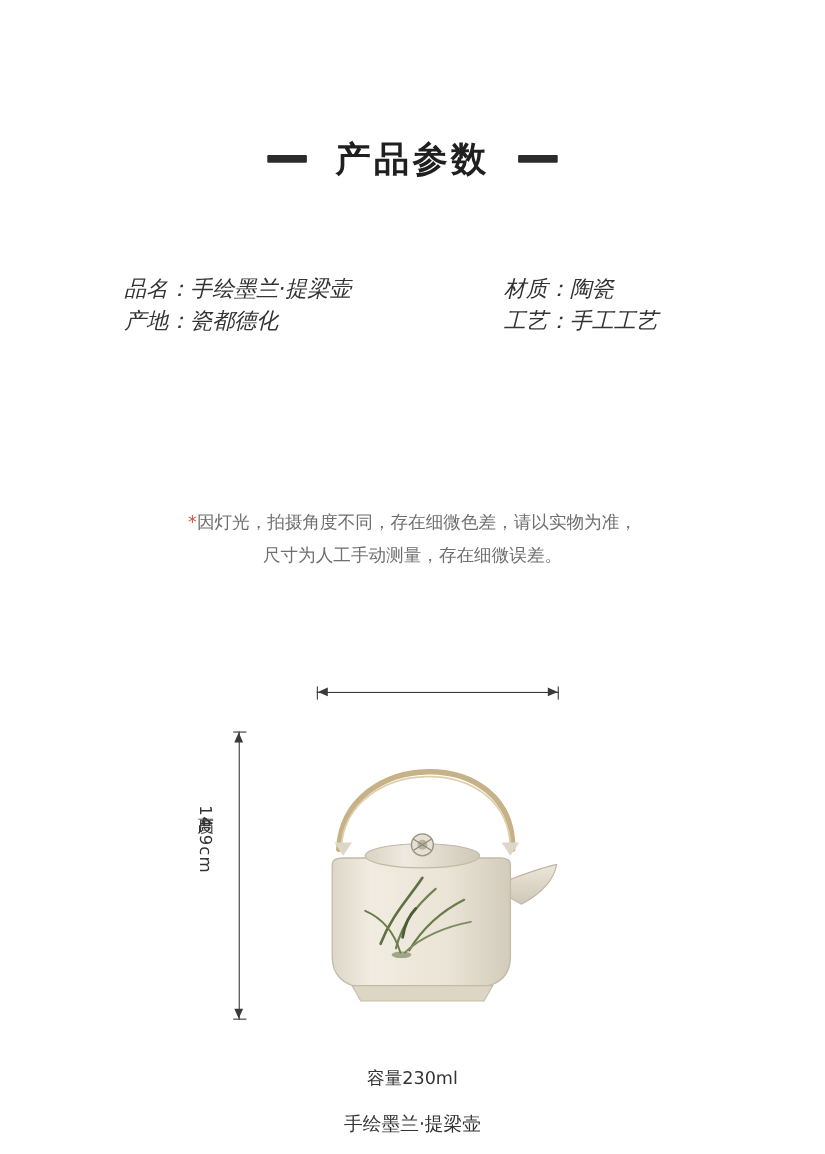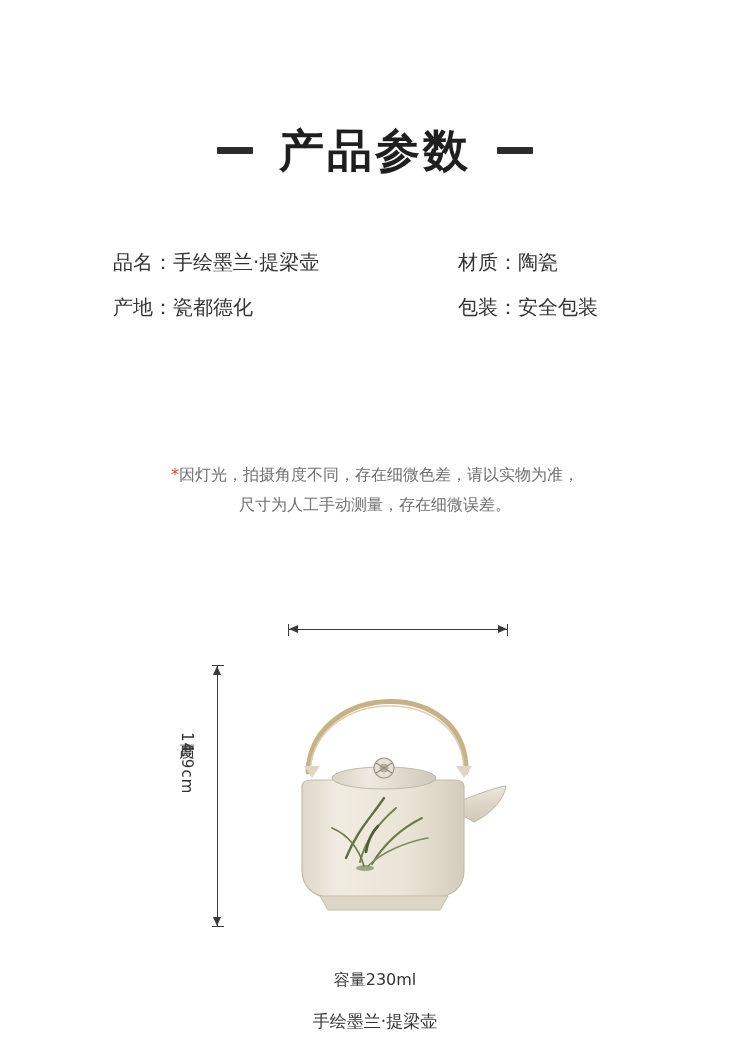--- a/index.html
+++ b/index.html
@@ -27,36 +27,37 @@
     justify-content: center;
     gap: 26px;
   }
   .title-dash {
     width: 36px;
     height: 7px;
     background: #2b2b2b;
     border-radius: 1px;
   }
   .title-text {
-    font-size: 45px;
+    font-size: 32px;
     font-weight: bold;
     letter-spacing: 3px;
     color: #1f1f1f;
     line-height: 1;
   }
 
   
   .spec {
     position: absolute;
     top: 250px;
     left: 113px;
     width: 530px;
     display: grid;
     grid-template-columns: 345px 185px;
-    row-gap: 21px;
+    row-gap: 5px;
+    font-style: italic;
   }
   .spec-cell {
     font-size: 20px;
     color: #333333;
     white-space: nowrap;
     line-height: 1.2;
   }
   .spec-label {
     color: #333333;
   }
@@ -221,24 +222,24 @@
   <div class="spec-cell">
     <span class="spec-label">品名：</span><span class="spec-value">手绘墨兰·提梁壶</span>
   </div>
   <div class="spec-cell">
     <span class="spec-label">材质：</span><span class="spec-value">陶瓷</span>
   </div>
 
   <div class="spec-cell">
     <span class="spec-label">产地：</span><span class="spec-value">瓷都德化</span>
   </div>
-
   <div class="spec-cell">
-    <span class="spec-label">包装：</span><span class="spec-value">安全包装</span>
-  </div>
+    <span class="spec-label">工艺：</span><span class="spec-value">手工工艺</span>
+  </div>
+
 </div>
 
 <div class="note">
   <div><span class="star">*</span><span>因灯光，拍摄角度不同，存在细微色差，请以实物为准，</span></div>
   <div>尺寸为人工手动测量，存在细微误差。</div>
 </div>
 
 <div class="diagram">
 
 

